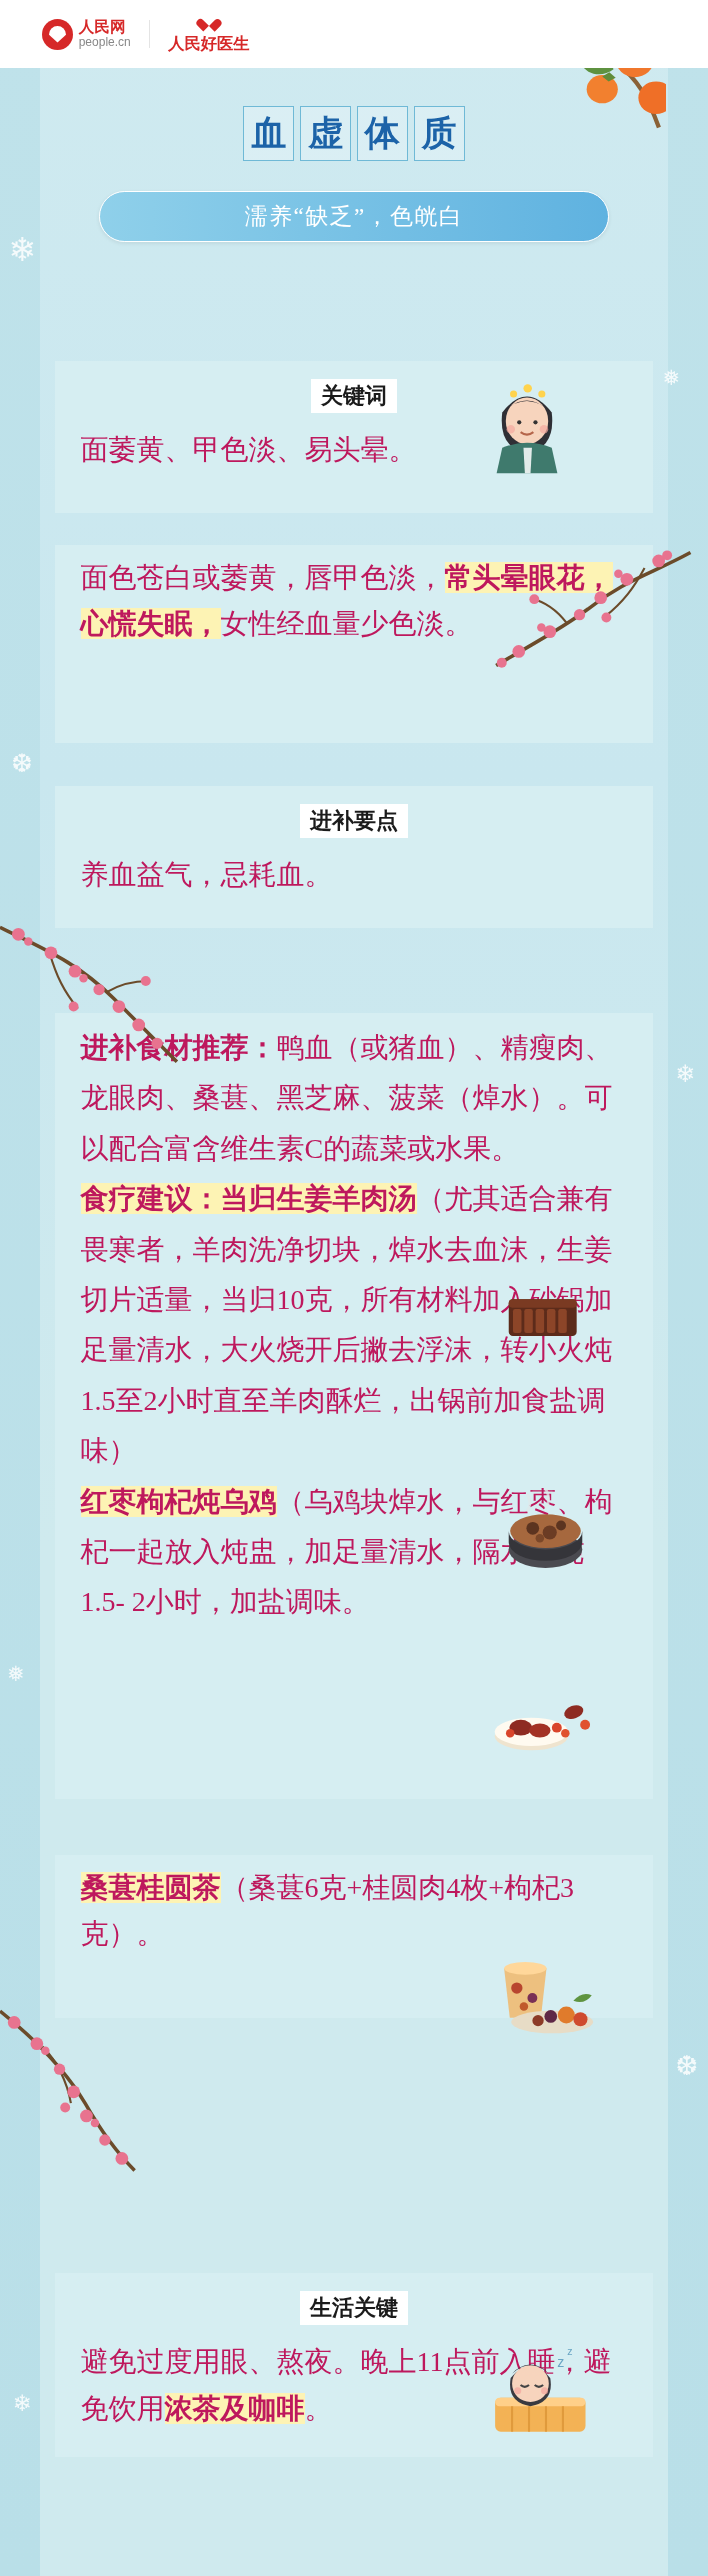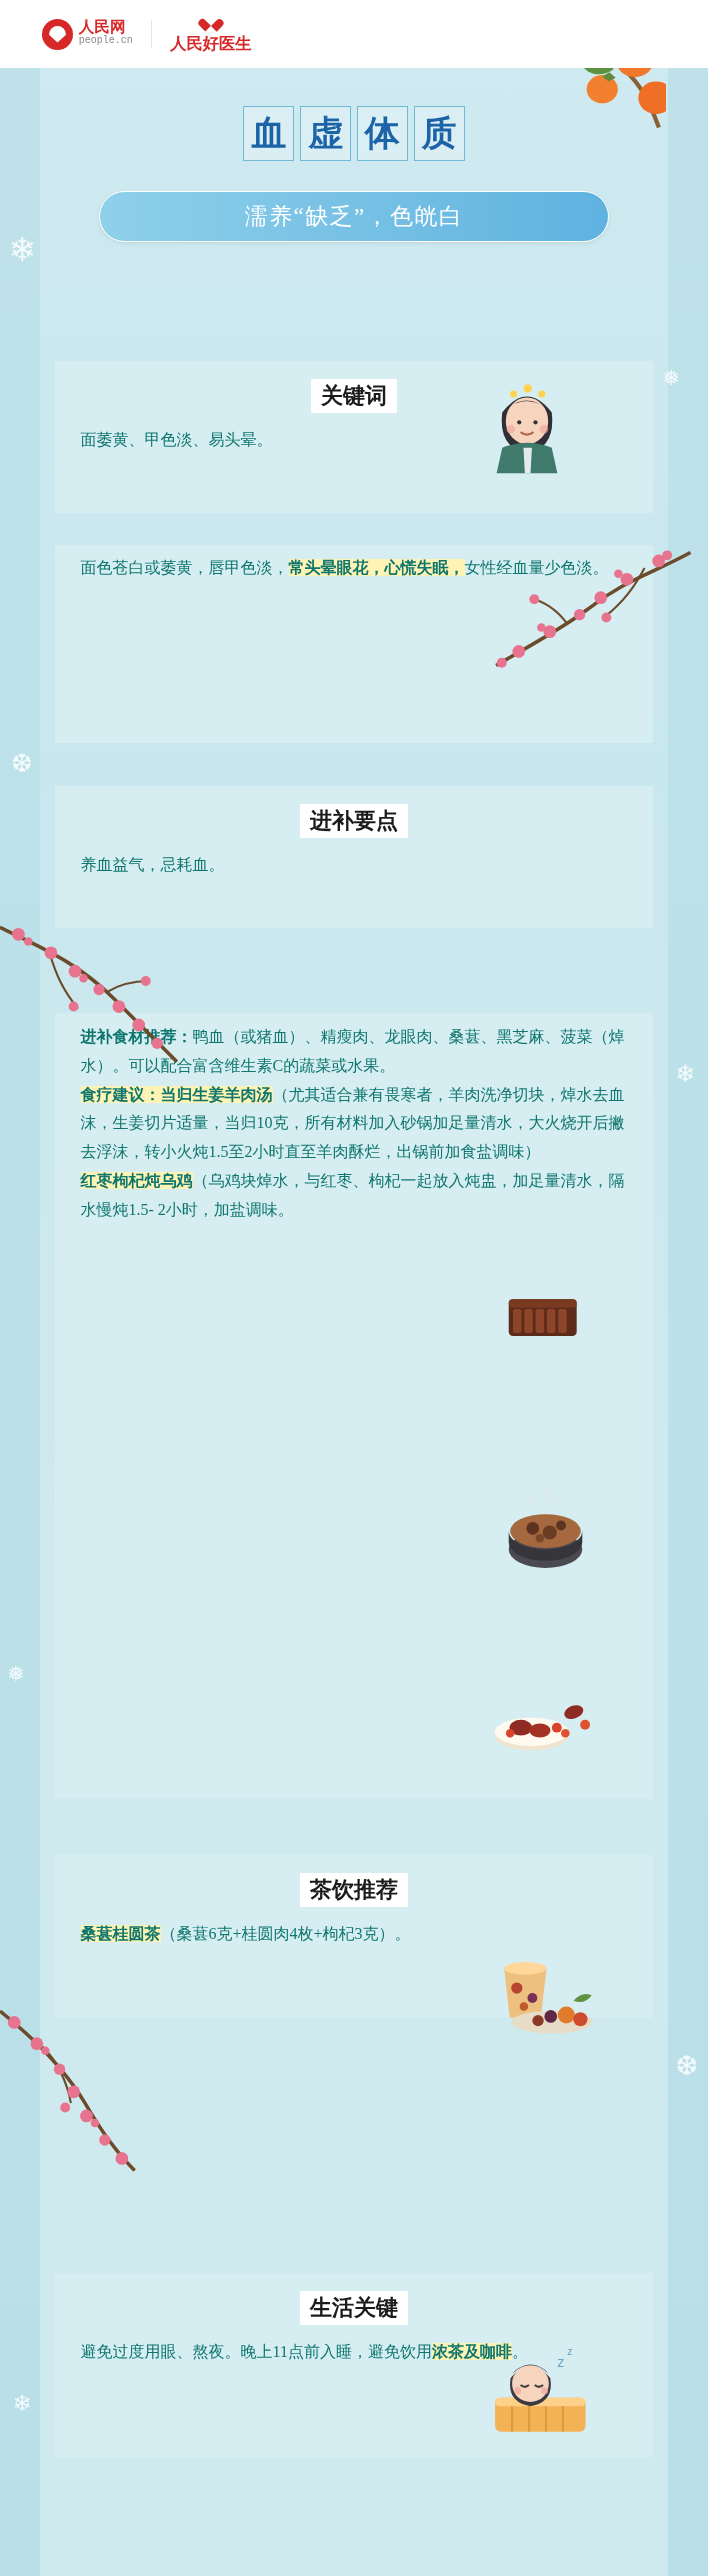--- a/index.html
+++ b/index.html
@@ -45,21 +45,21 @@
   .logo-circle::after {
     content: "";
     position: absolute;
     left: 7px; top: 7px;
     width: 17px; height: 17px;
     border-radius: 50%;
     background: #fff;
     clip-path: polygon(0 0, 100% 0, 100% 55%, 50% 100%, 0 55%);
   }
   .logo-txt-cn { font-size: 15.6px; color: #d62828; font-weight: bold; line-height: 1.05; font-family: "Liberation Sans", sans-serif;}
-  .logo-txt-en { font-size: 10px; color: #888; font-family: Liberation Mono, monospace; }
+  .logo-txt-en { font-size: 12px; color: #888; font-family: Liberation Sans, sans-serif; }
   .logo-sep { width: 0.7px; height: 28px; background: #e4e4e4; }
   .logo-doctor { display: flex; align-items: center; gap: 5px; flex-direction: column; }
   .heart {
     width: 15.6px; height: 14px; position: relative;
   }
   .heart::before, .heart::after {
     content: ""; position: absolute; width: 7.8px; height: 12px;
     background: #d62828; border-radius: 7.8px 7.8px 0 0;
     top: 0.7px;
   }
@@ -124,23 +124,23 @@
     display: inline-block;
     background: #ffffff;
     font-size: 22px;
     font-weight: bold;
     color: #1b1b1b;
     padding: 1.4px 10px 2.8px;
     line-height: 1.35;
   }
   .card-body {
     padding: 10px 25.5px 21px;
-    font-size: 16px;
+    font-size: 28px;
     line-height: 1.65;
-    color: #0f766e;
+    color: #be185d;
   }
   .hl { background: #fdf3b4; font-weight: bold; }
   .bold { font-weight: bold; }
 
   
   .persimmon {
     position: absolute; top: 21px; right: 42px; width: 170px; height: 142px; z-index: 6;
   }
   .branch-blossom { position: absolute; z-index: 6; }
 
@@ -308,21 +308,20 @@
     <ellipse cx="45" cy="80" rx="16" ry="11" fill="#8e2b22"></ellipse>
     <ellipse cx="72" cy="84" rx="15" ry="10" fill="#a33225"></ellipse>
     <circle cx="96" cy="80" r="7" fill="#d9452b"></circle>
     <circle cx="108" cy="88" r="6" fill="#e0522f"></circle>
     <circle cx="30" cy="88" r="6" fill="#d9452b"></circle>
     <ellipse cx="120" cy="58" rx="14" ry="9" fill="#8e2b22" transform="rotate(-20 120 58)"></ellipse>
     <circle cx="136" cy="76" r="7" fill="#e0522f"></circle>
   </svg>
 
   <div class="card" style="top:1855px; height:163px;">
-    <div class="card-head"><span>茶饮推荐</span></div>
     <div class="card-body"><span class="bold"><span class="hl">桑葚桂圆茶</span></span>（桑葚6克+桂圆肉4枚+枸杞3克）。</div>
   </div>
 
   <svg class="ill" style="top:1933px; left:467px; width:135px; height:106px;" viewBox="0 0 190 150">
     <path d="M52 50 h60 l-8 70 h-44 Z" fill="#f1b76b" opacity=".85"></path>
     <ellipse cx="82" cy="50" rx="30" ry="9" fill="#ffd79a"></ellipse>
     <circle cx="70" cy="78" r="8" fill="#b8452f"></circle>
     <circle cx="92" cy="92" r="7" fill="#7a2f55"></circle>
     <circle cx="80" cy="104" r="6" fill="#c05a2c"></circle>
     <ellipse cx="120" cy="126" rx="58" ry="16" fill="#e7dcc6"></ellipse>

